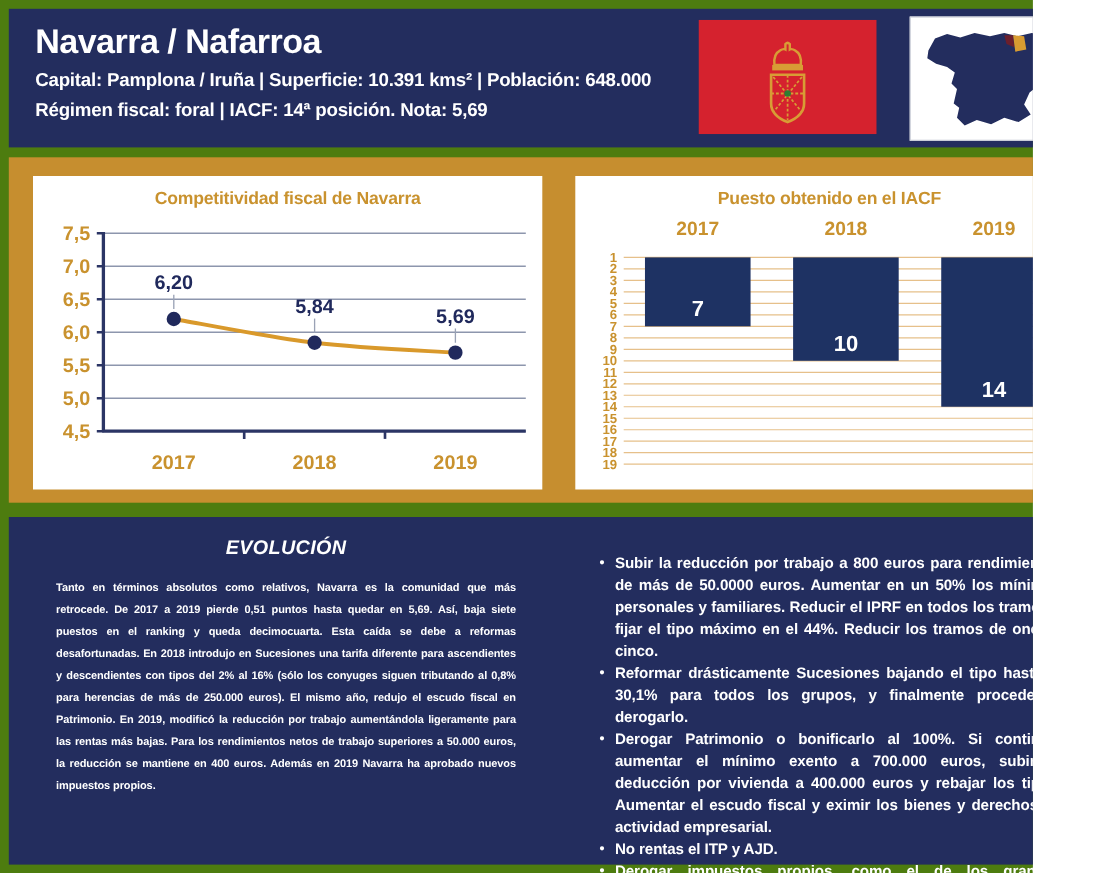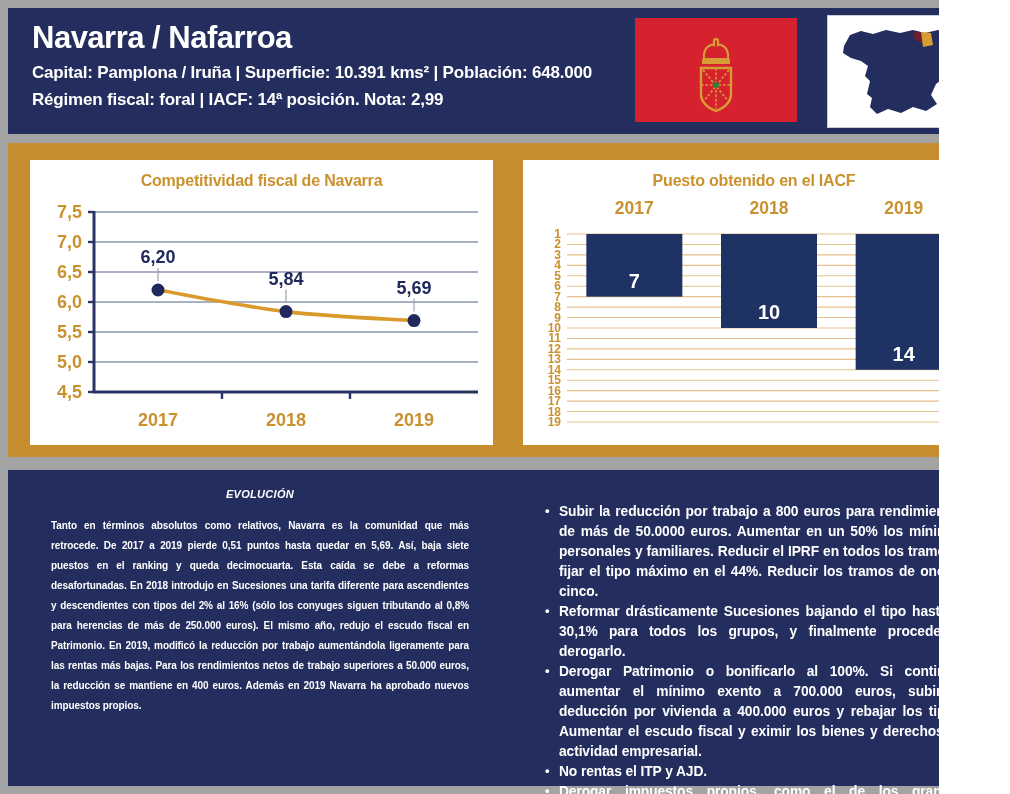--- a/index.html
+++ b/index.html
@@ -1,16 +1,16 @@
 <!DOCTYPE html>
 <html lang="es"><head>
 <meta charset="utf-8">
 <style>
   html,body{margin:0;padding:0;background:#ffffff;}
-  .page{position:relative;width:939px;height:794px;background:#a3a3a3;overflow:hidden;
+  .page{position:relative;width:939px;height:794px;background:#4d7c0f;overflow:hidden;
         font-family:"Liberation Sans",sans-serif;}
   
   .header{position:absolute;left:8px;top:8px;width:994px;height:126px;background:#232d5e;}
   .header-text{position:absolute;left:24px;top:12px;color:#ffffff;}
   .header-title{margin:0;font-size:31px;font-weight:bold;letter-spacing:-0.5px;}
   .header-sub{margin:7px 0 0 0;font-size:17px;font-weight:bold;letter-spacing:-0.2px;}
   .flag-wrap{position:absolute;left:627px;top:10px;width:162px;height:104px;}
   .map-wrap{position:absolute;left:819px;top:7px;width:163px;height:113px;background:#ffffff;
             border:1px solid #c9ccd6;box-sizing:border-box;}
   
@@ -21,38 +21,38 @@
   .card-title{margin:12px 6px 0 6px;text-align:center;color:#c9922e;
               font-weight:bold;font-size:16px;letter-spacing:-0.2px;}
   svg.chart{position:absolute;left:8px;display:block;}
   svg text{font-family:"Liberation Sans",sans-serif;font-weight:bold;}
   
   .bottom{position:absolute;left:8px;top:470px;width:994px;height:316px;background:#232d5e;color:#ffffff;}
   .col{position:absolute;top:16px;}
   .col-left{left:27px;width:450px;}
   .col-right{left:517px;width:456px;}
   .col-heading{margin:2px 0 14px 0;text-align:center;font-style:italic;font-weight:bold;
-               font-size:11px;letter-spacing:0.3px;}
+               font-size:18px;letter-spacing:0.3px;}
   .body-text{font-size:10px;font-weight:bold;line-height:20px;text-align:justify;
              letter-spacing:-0.1px;margin:16px;}
   ul.recs{margin:16px;padding:0 0 0 18px;list-style:none;}
   ul.recs li{position:relative;font-size:13.8px;font-weight:bold;line-height:20px;
              text-align:justify;letter-spacing:-0.1px;margin:0;}
   ul.recs li::before{content:"\2022";position:absolute;left:-14px;top:-1px;font-size:13px;}
 </style>
 </head>
 <body>
 
 <div class="page">
 
   <div class="header">
     <div class="header-text">
       <h1 class="header-title">Navarra / Nafarroa</h1>
       <p class="header-sub">Capital: Pamplona / Iruña | Superficie: 10.391 kms² | Población: 648.000</p>
-      <p class="header-sub">Régimen fiscal: foral | IACF: 14ª posición. Nota: 2,99</p>
+      <p class="header-sub">Régimen fiscal: foral | IACF: 14ª posición. Nota: 5,69</p>
     </div>
 
     <div class="flag-wrap">
       <svg width="162" height="104" viewBox="0 0 162 104">
         <rect x="0" y="0" width="162" height="104" fill="#d5222e"></rect>
         <g>
           <path d="M69,41 q-1,-10 5,-13 q3,-2 5,-1 l0,-5 q2,-2 4,0 l0,5 q2,-1 5,1 q6,3 5,13 z" fill="none" stroke="#d89c35" stroke-width="2.2"></path>
           <rect x="67" y="41" width="28" height="5" fill="#d89c35"></rect>
         </g>
         <g>

